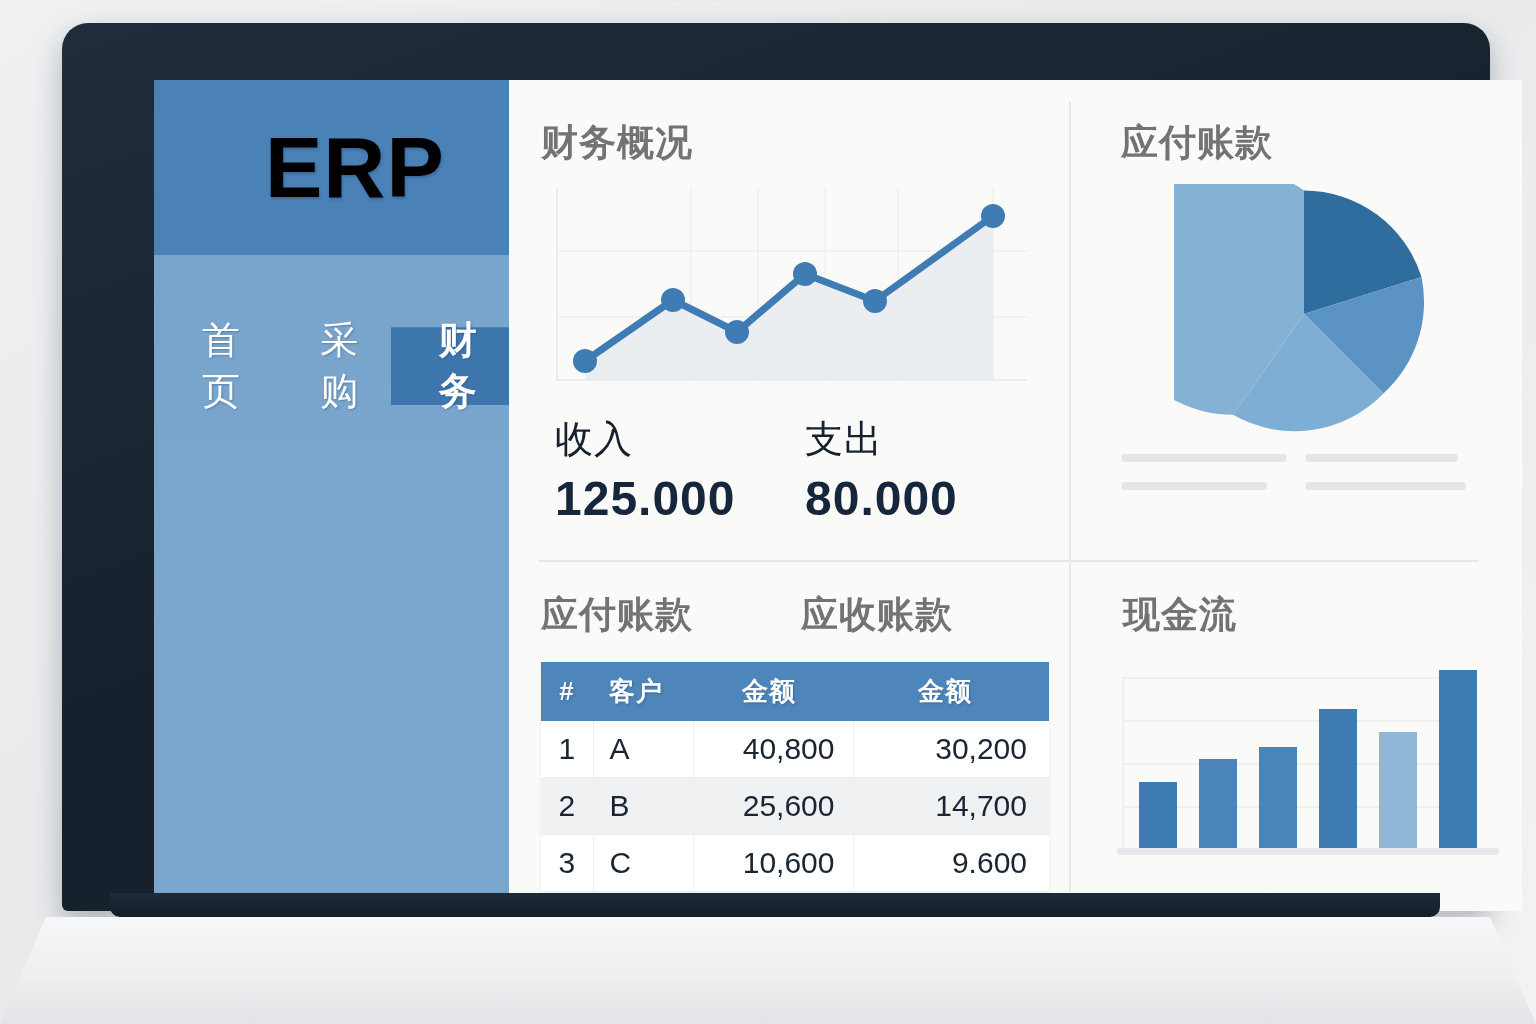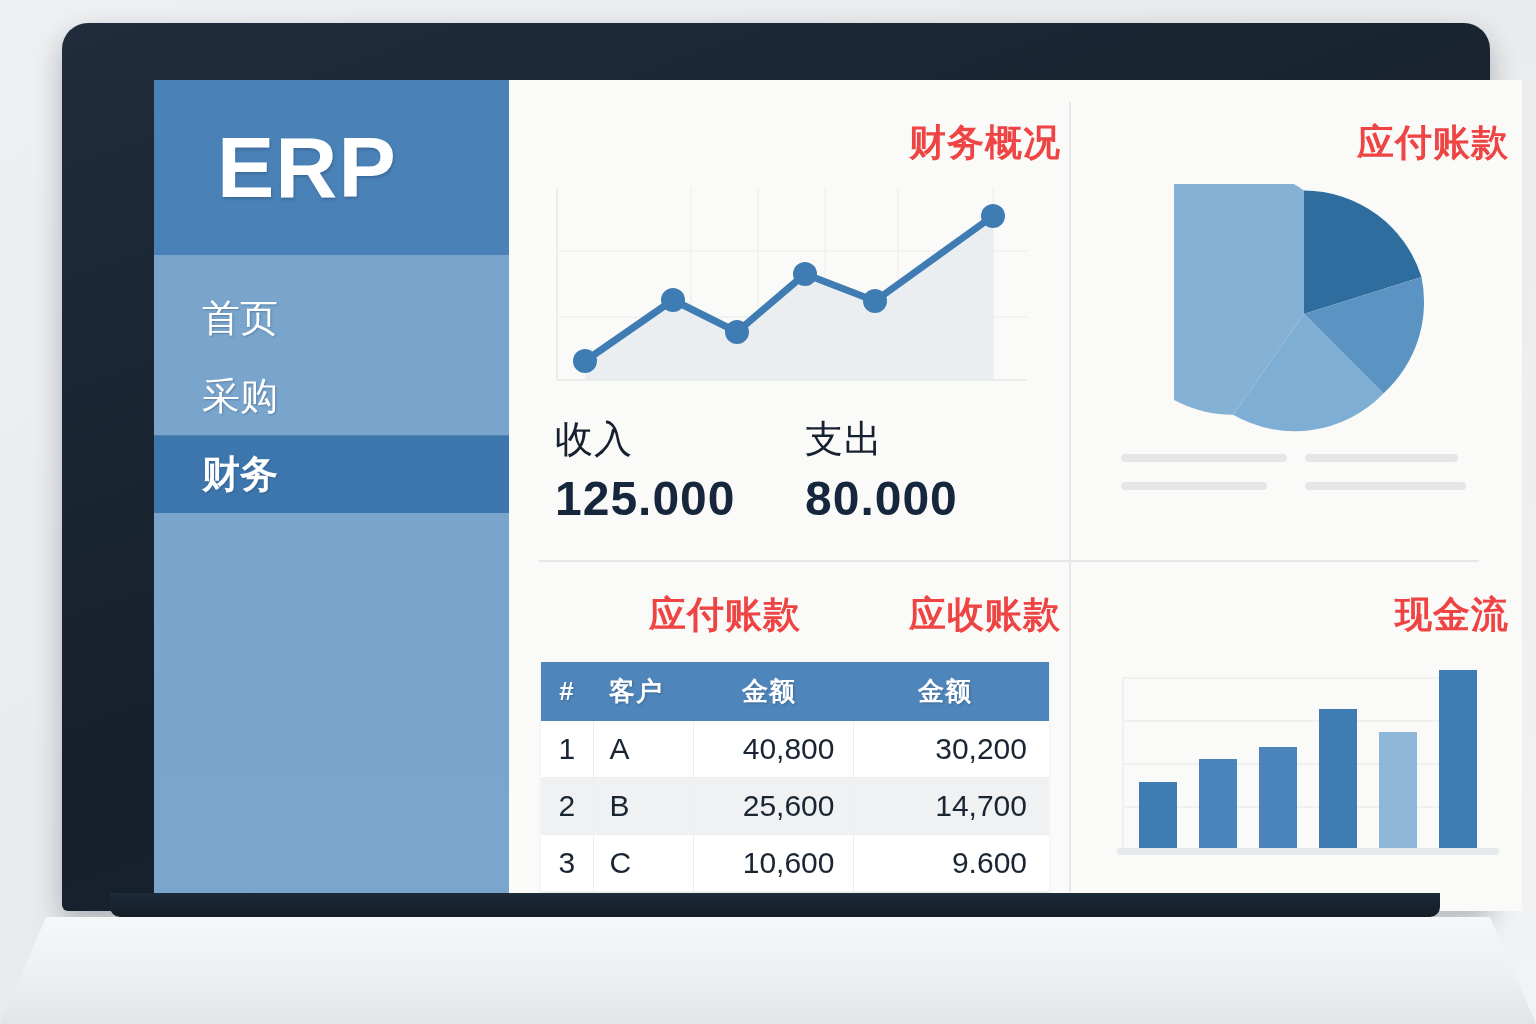--- a/index.html
+++ b/index.html
@@ -38,39 +38,40 @@
   .sidebar {
     width:355px; flex:0 0 355px;
     background:linear-gradient(180deg,#79a5cc 0%,#7aa6cd 100%);
     display:flex; flex-direction:column;
   }
   .brand {
     height:175px; background:#4a82b8;
     display:flex; align-items:center; padding-left:63px;
   }
   .brand-text {
-    color:#ffffff; font-size:86px; font-weight:bold; letter-spacing:1px;
+    color:#000000; font-size:86px; font-weight:bold; letter-spacing:1px;
     text-shadow:1px 2px 3px rgba(25,50,80,.30);
-  }
-  .nav { display:flex; flex-direction:column; padding-top:24px; }
+    margin-left:48px;
+  }
+  .nav { display:flex; flex-direction:row; padding-top:24px;margin-top:48px; }
   .nav-item {
     height:78px; display:flex; align-items:center; padding-left:48px;
     color:#ffffff; font-size:38px; font-weight:500;
     text-shadow:1px 1px 2px rgba(30,60,95,.35);
   }
   .nav-item.active {
     background:#3d76ad; font-weight:bold;
     box-shadow:inset 0 1px 0 rgba(255,255,255,.10);
   }
 
   
   .content { flex:1; position:relative; background:#fafaf8; }
   .panel { position:absolute; }
   .panel-title {
-    font-size:37px; font-weight:bold; color:#ef4444; letter-spacing:1px;text-align:right;
+    font-size:37px; font-weight:bold; color:#737373; letter-spacing:1px;
   }
 
   .hdiv { position:absolute; left:30px; top:480px; width:940px; height:2px; background:#e6e7e6; }
   .vdiv { position:absolute; left:560px; top:22px; width:2px; height:790px; background:#e6e7e6; }
 
   
   #p-overview { left:32px; top:38px; width:520px; height:430px; }
   .lc-wrap { position:absolute; left:12px; top:66px; width:480px; height:210px; }
   .lc-wrap svg { display:block; width:100%; height:100%; }
   .kpis { position:absolute; left:14px; top:296px; width:500px; display:flex; }

